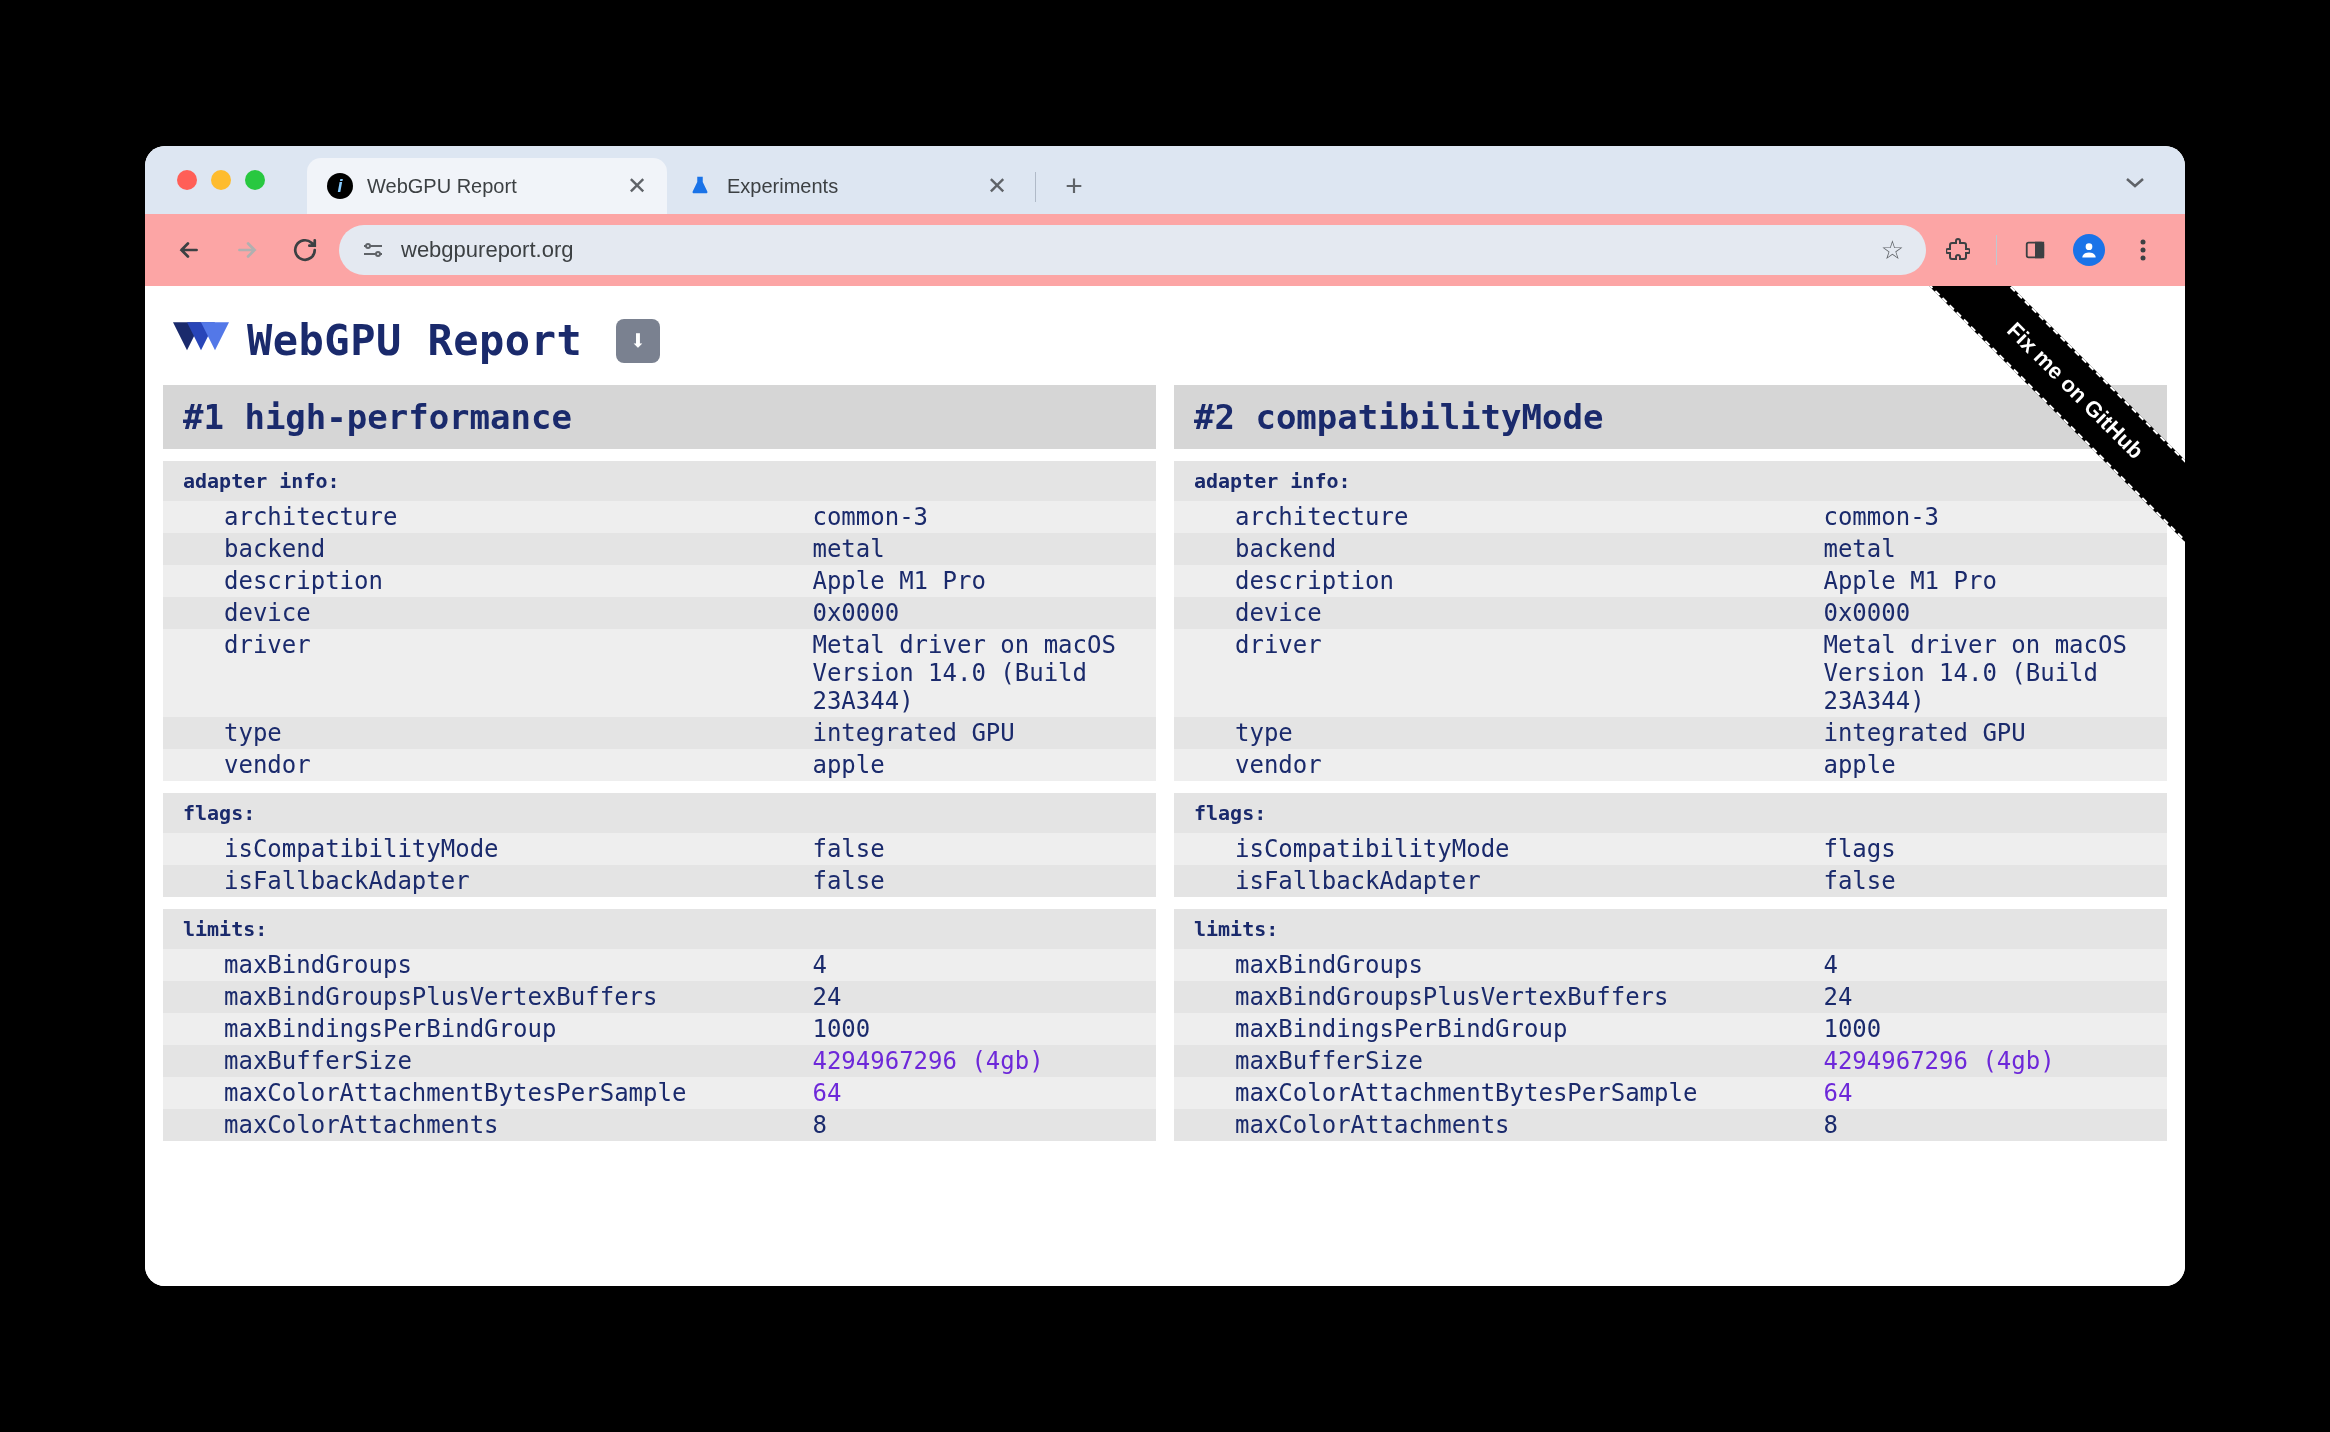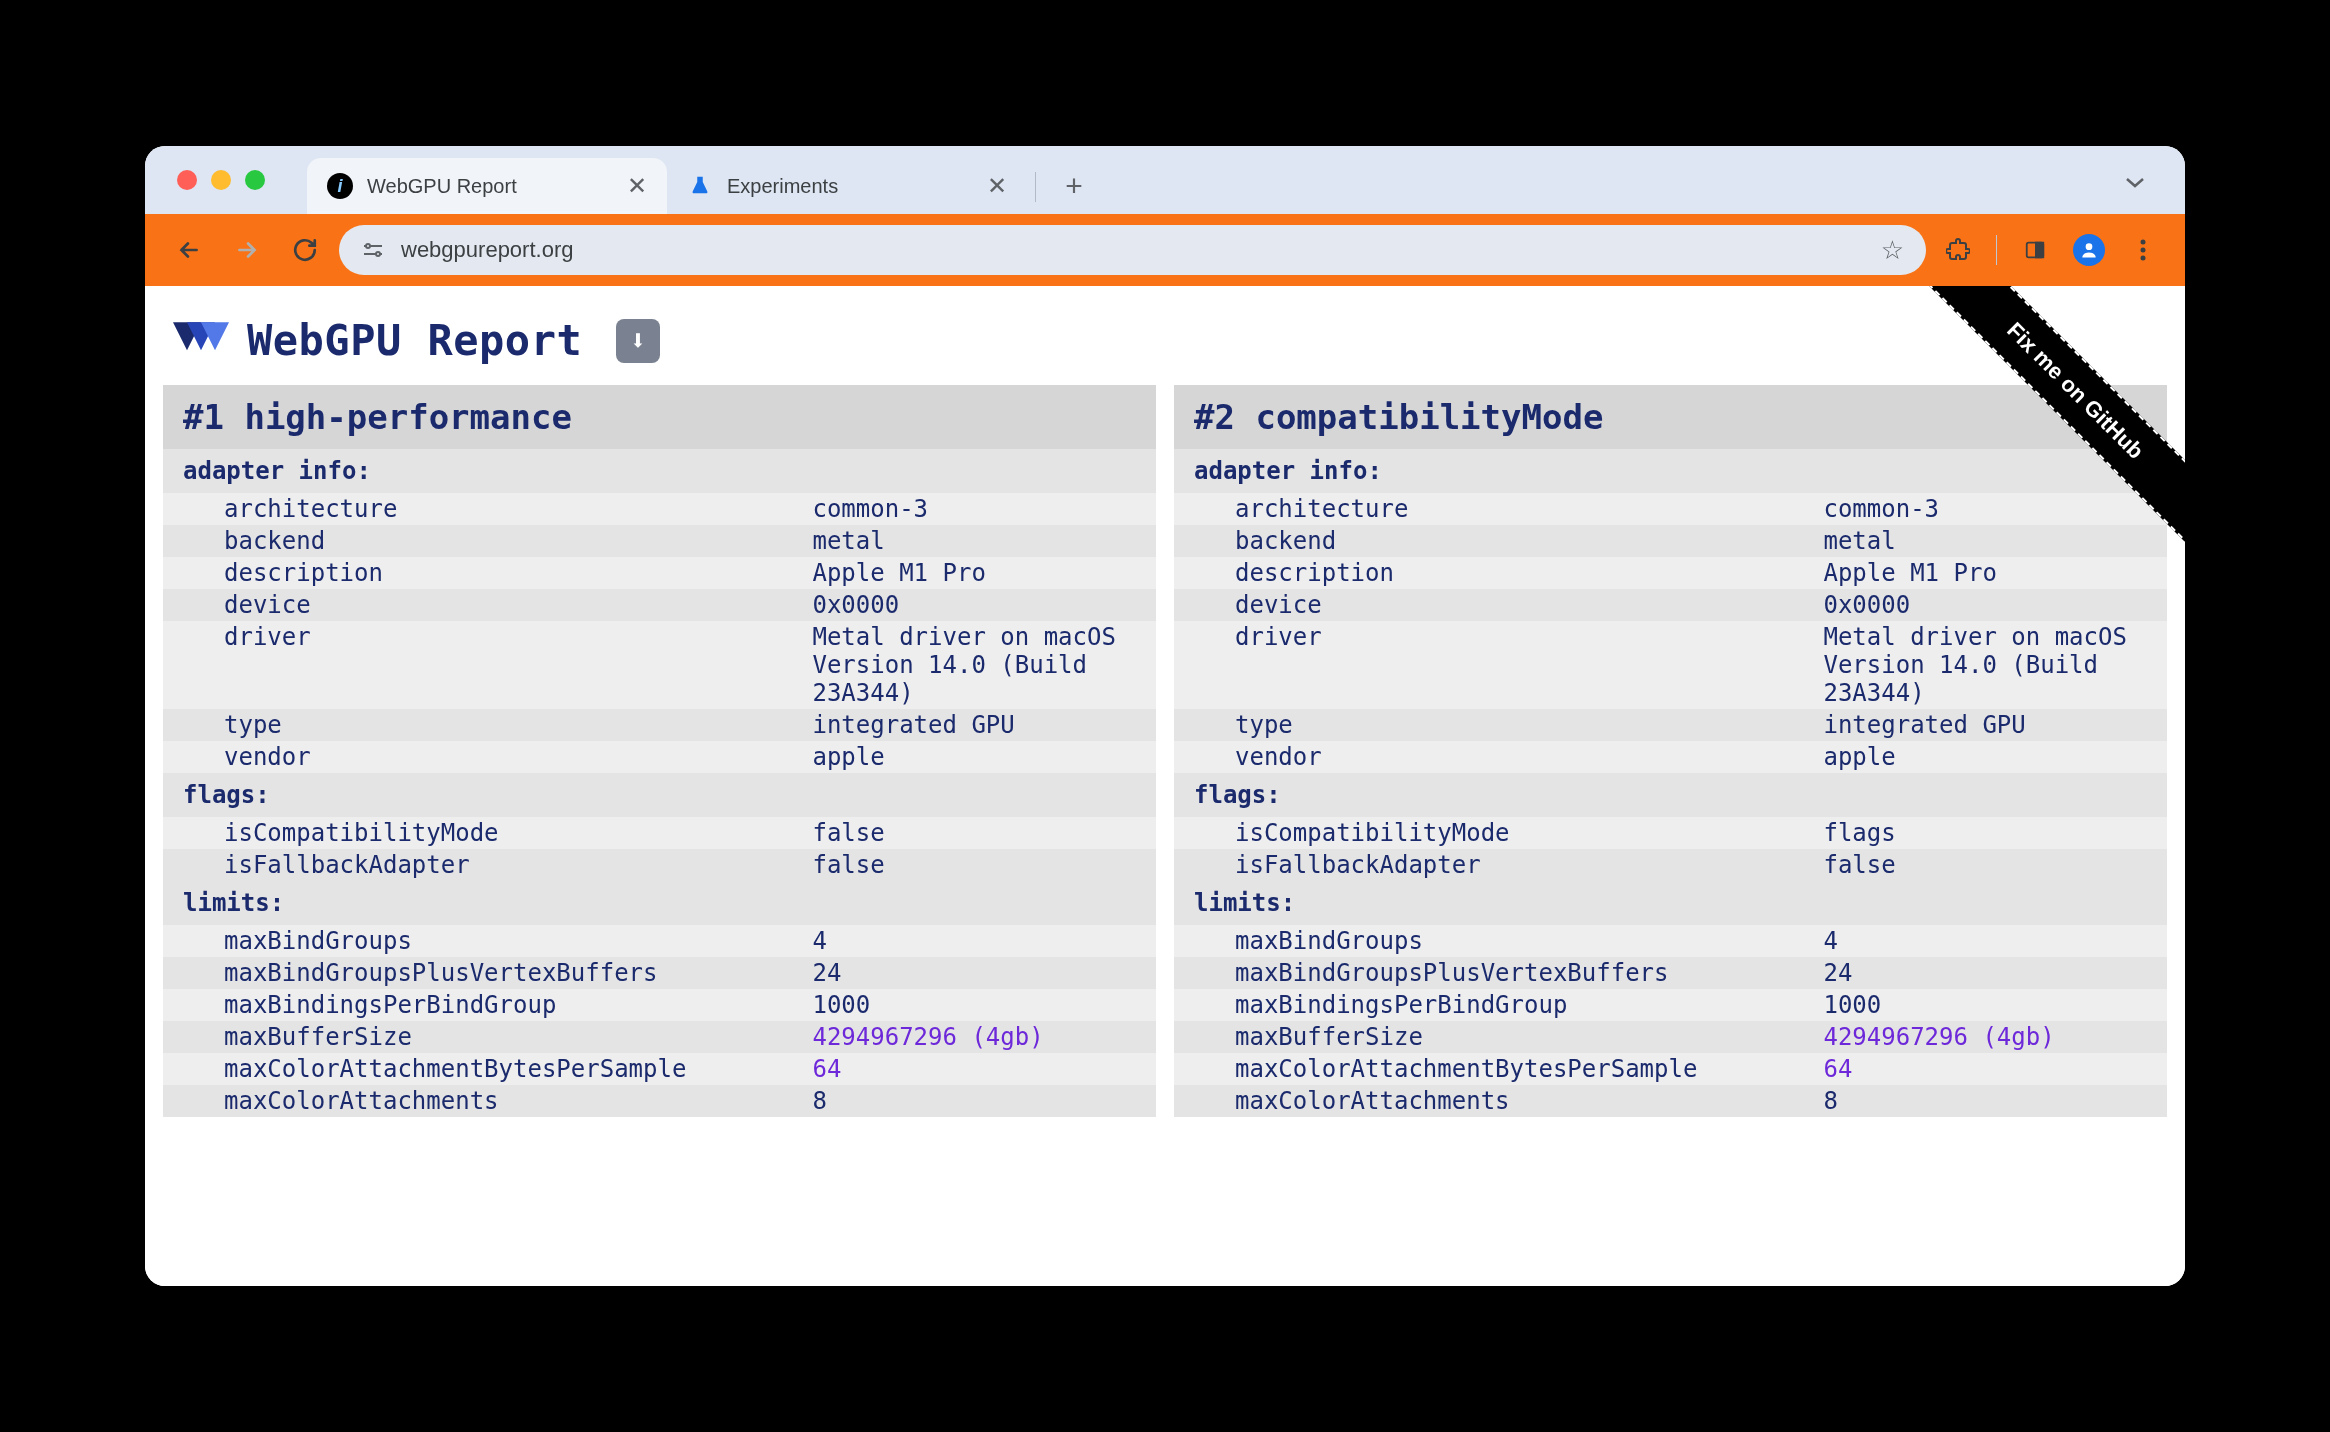--- a/index.html
+++ b/index.html
@@ -72,21 +72,21 @@
 .new-tab-btn {
   width: 44px; height: 44px; display:flex; align-items:center; justify-content:center;
   font-size: 30px; color:#5f6368; margin-left: 8px; margin-bottom: 6px;
 }
 .tab-overflow {
   margin-left: auto; margin-right: 12px; margin-bottom: 10px;
   width: 44px; height: 44px; display:flex; align-items:center; justify-content:center;
   color:#5f6368; font-size: 22px;
 }
 .address-bar {
-  background: #f97316;
+  background: #fca5a5;
   height: 72px;
   display: flex;
   align-items: center;
   padding: 0 20px;
   gap: 10px;
   justify-content: space-between;
 }
 .nav-btn {
   width: 48px; height: 48px; display:flex; align-items:center; justify-content:center;
   color: #3c4043; font-size: 28px; border-radius: 50%;
@@ -153,23 +153,24 @@
   background: #d6d6d6;
   padding: 12px 20px;
   font-size: 34px;
   font-weight: 700;
   color: #1a2a6c;
   font-family: "Menlo","Consolas",monospace;
 }
 .section-header {
   background: #e4e4e4;
   padding: 8px 20px;
-  font-size: 24px;
+  font-size: 20px;
   font-weight: 700;
   color: #1a2a6c;
+  margin-top: 12px;
 }
 .data-row {
   display: flex;
   font-size: 24px;
   color: #1a2a6c;
   font-family: "Menlo","Consolas",monospace;
   padding-left: 11px;
 }
 .data-row:nth-child(odd) { background: #eeeeee; }
 .data-row:nth-child(even) { background: #e4e4e4; }

